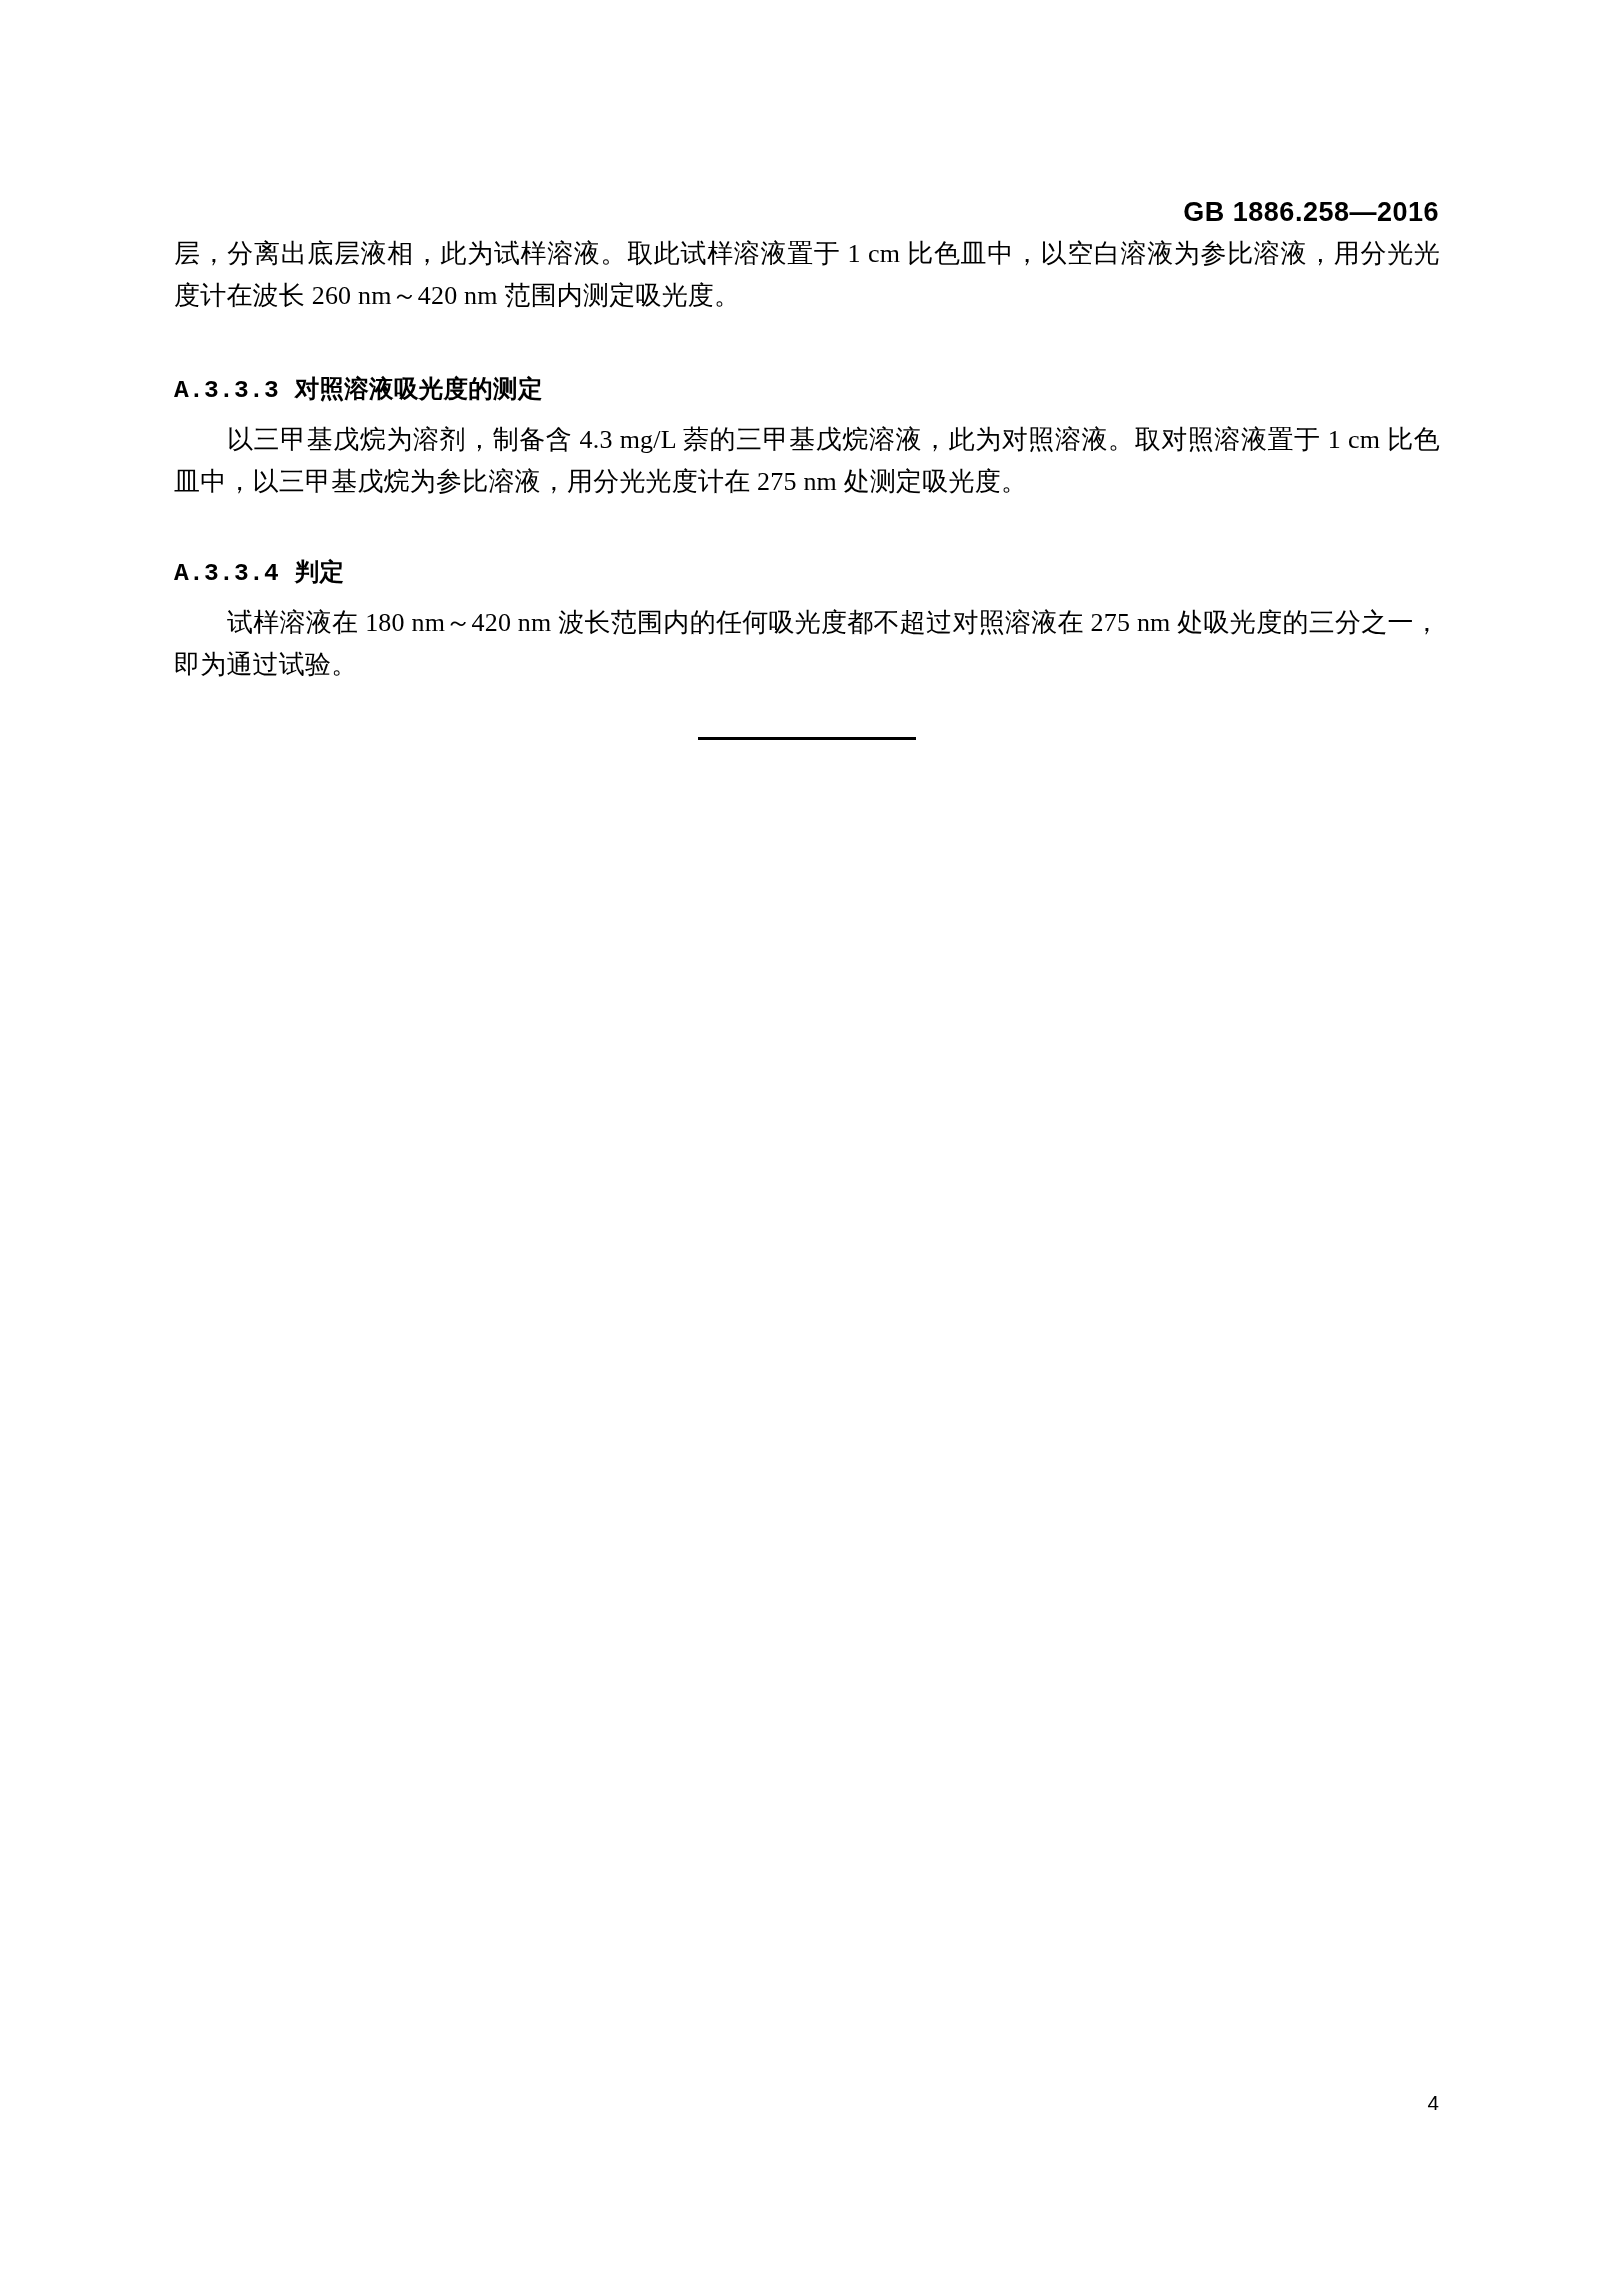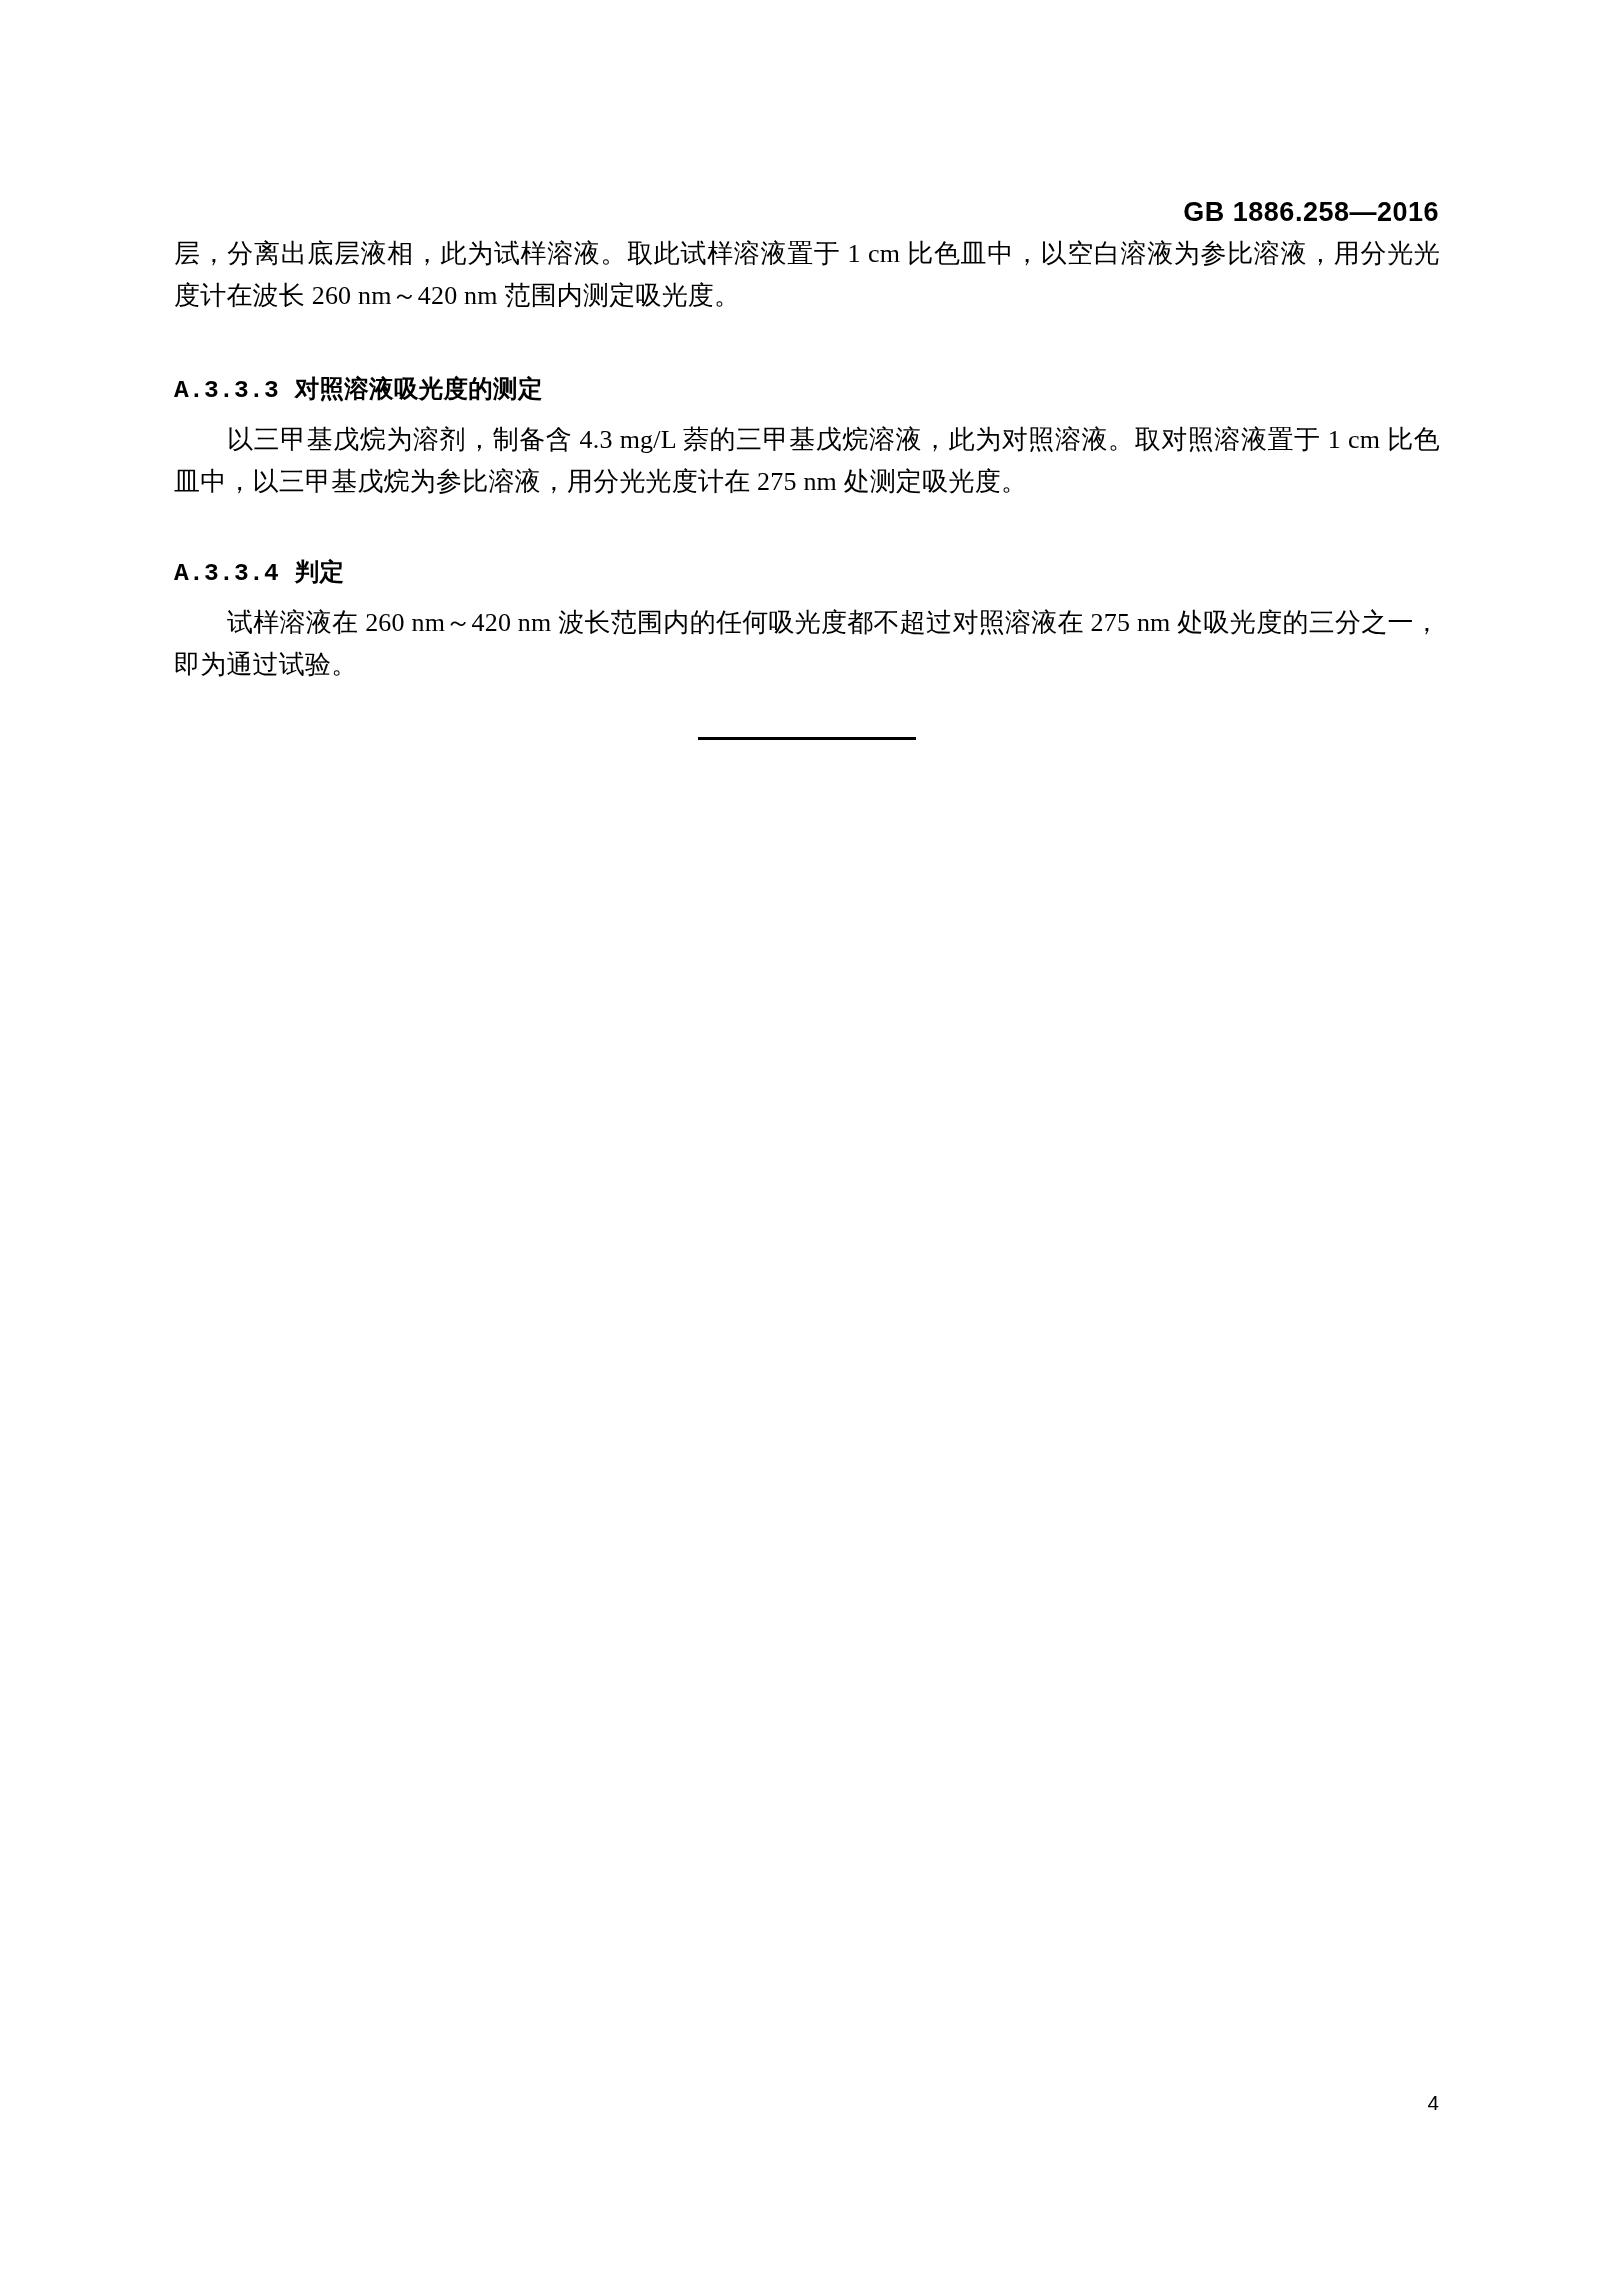--- a/index.html
+++ b/index.html
@@ -107,21 +107,21 @@
     </div>
 
     <p class="para indent">以三甲基戊烷为溶剂，制备含 4.3 mg/L 萘的三甲基戊烷溶液，此为对照溶液。取对照溶液置于 1 cm 比色皿中，以三甲基戊烷为参比溶液，用分光光度计在 275 nm 处测定吸光度。</p>
 
     <div class="block-gap-2"></div>
 
     <div class="heading">
       <span class="num">A.3.3.4</span><span>判定</span>
     </div>
 
-    <p class="para indent">试样溶液在 260 nm～420 nm 波长范围内的任何吸光度都不超过对照溶液在 275 nm 处吸光度的三分之一，即为通过试验。</p>
+    <p class="para indent">试样溶液在 180 nm～420 nm 波长范围内的任何吸光度都不超过对照溶液在 275 nm 处吸光度的三分之一，即为通过试验。</p>
 
     <div class="end-rule-wrap">
       <div class="end-rule"></div>
     </div>
 
   </div>
 
   <div class="footer-page">4</div>
 
 </div>

